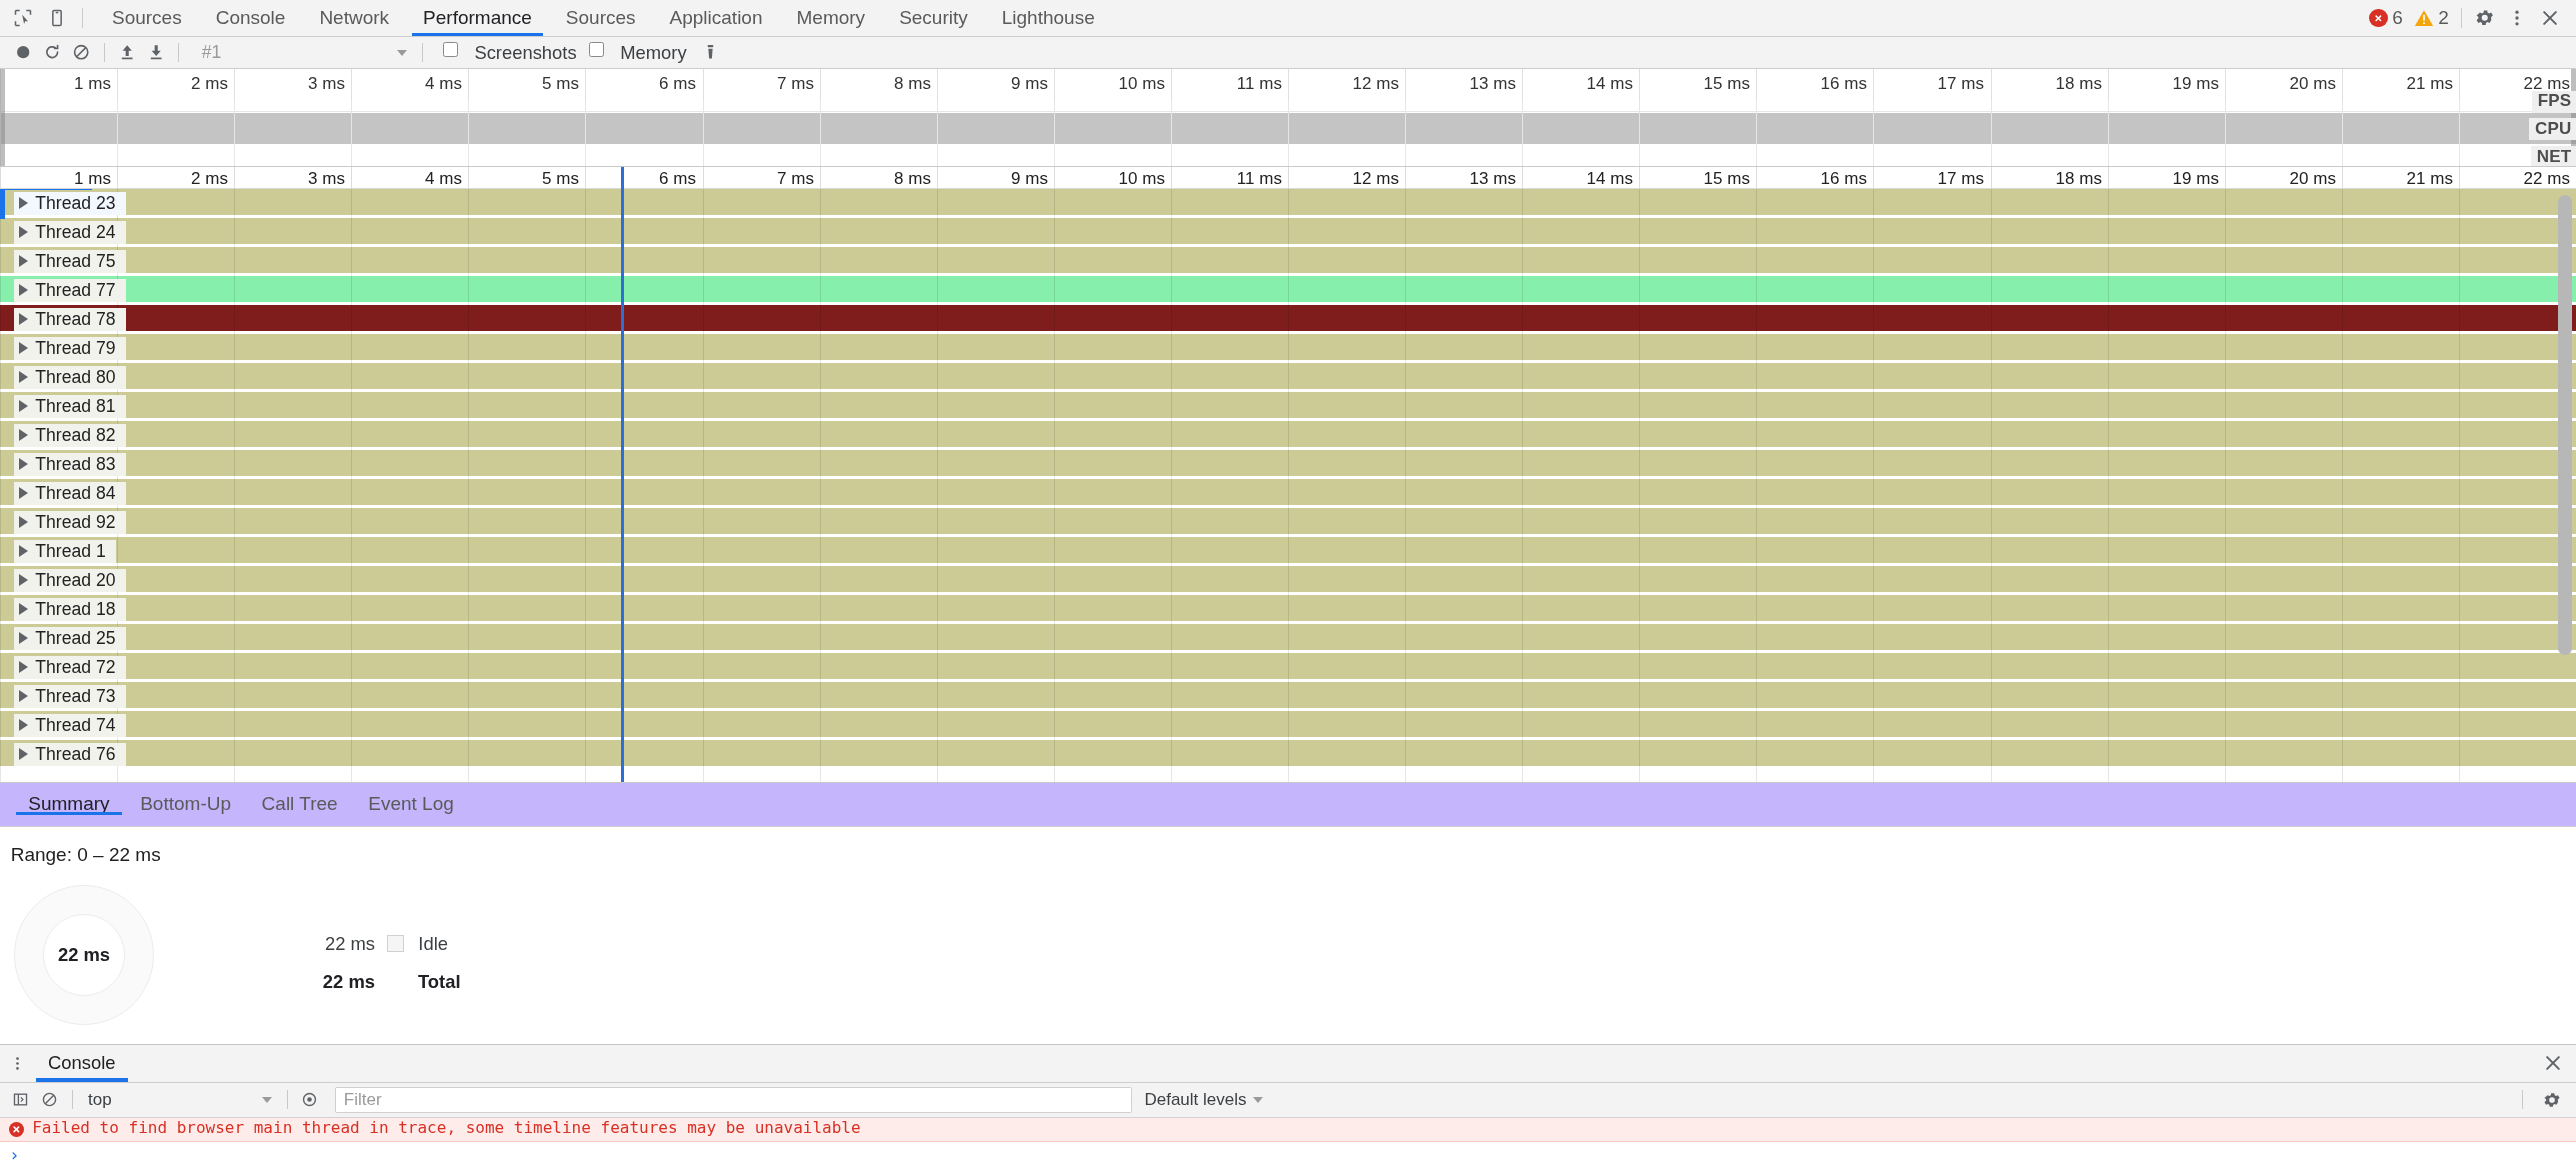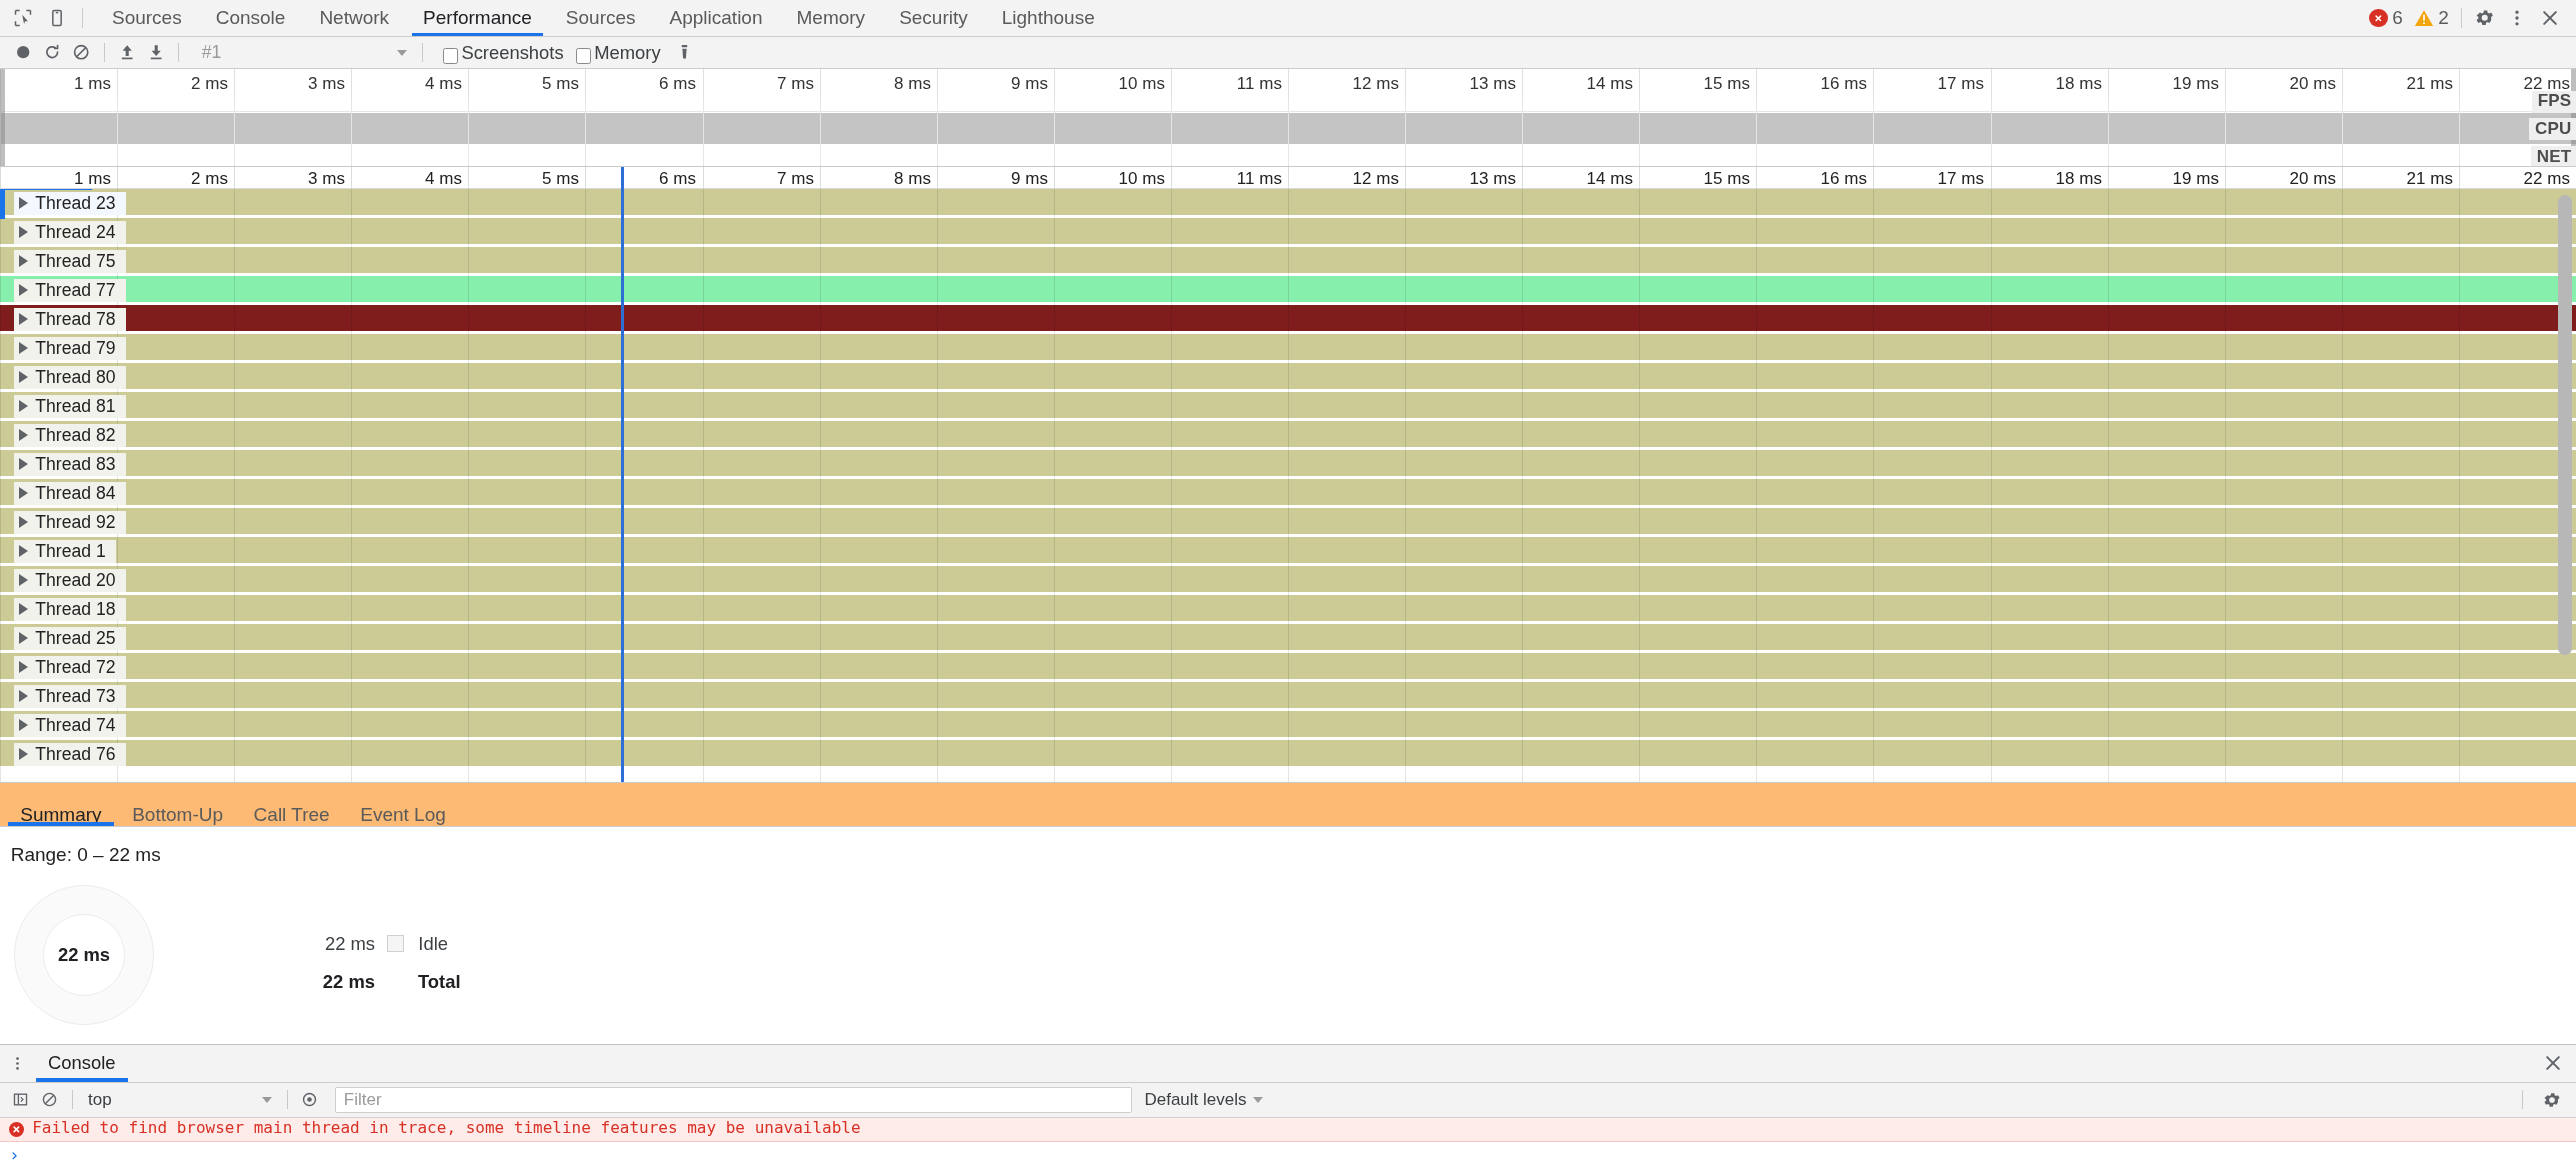--- a/index.html
+++ b/index.html
@@ -75,21 +75,21 @@
   .tb-sep { width:0.8px; height: 18.4px; background:#c8c8c8; margin: 0 7.7px; }
   .history-box {
     display:flex; align-items:center;
     margin-left: 6.1px;
     width: 222px;
     height: 26px;
     cursor: pointer;
   }
   .history-label { font-size: 17.6px; color: #9a9a9a; padding-left: 9.2px; flex:1; }
   .caret-down { width:0;height:0;border-left:5.4px solid transparent;border-right:5.4px solid transparent;border-top:6.1px solid #9a9a9a; margin-right: 7.7px;}
-  .chk-wrap { display:flex; align-items:flex-end; gap:3px; margin-left: 12.3px; cursor:pointer; }
+  .chk-wrap { display:flex; align-items:flex-start; gap:16px; margin-left: 12.3px; cursor:pointer; }
   .chkbox {
     width: 15.3px; height: 15.3px; border: 1.5px solid #8a8a8a; border-radius: 2.3px; background:#fff;
   }
   .chk-label { font-size: 18.4px; color: #3c4043; }
 
   
   .overview {
     flex: 0 0 98px;
     position: relative;
     background: #fff;
@@ -181,22 +181,22 @@
   }
 
   
   .details {
     flex: 0 0 261px;
     display:flex; flex-direction: column;
     background:#fff;
   }
   .det-tabbar {
     height: 44px; flex:0 0 44px;
-    background:#fdba74; border-bottom:0.8px solid #cdcdcd;
-    display:flex; align-items:flex-end; padding-left: 5px;
+    background:#c4b5fd; border-bottom:0.8px solid #cdcdcd;
+    display:flex; align-items:center; padding-left: 13px;
   }
   .det-tab {
     padding: 0 15.3px; display:flex; align-items:center;
     font-size: 19px; color:#5a5a5a; cursor:pointer; position:relative;
   }
   .det-tab.active { color:#202124; }
   .det-tab.active::after {
     content:""; position:absolute; left:3.1px; right:3.1px; bottom:0; height:3.1px; background:#1a73e8;
   }
   .det-body { flex: 1 1 auto; position: relative; padding: 17px 0 0 10.7px; }

